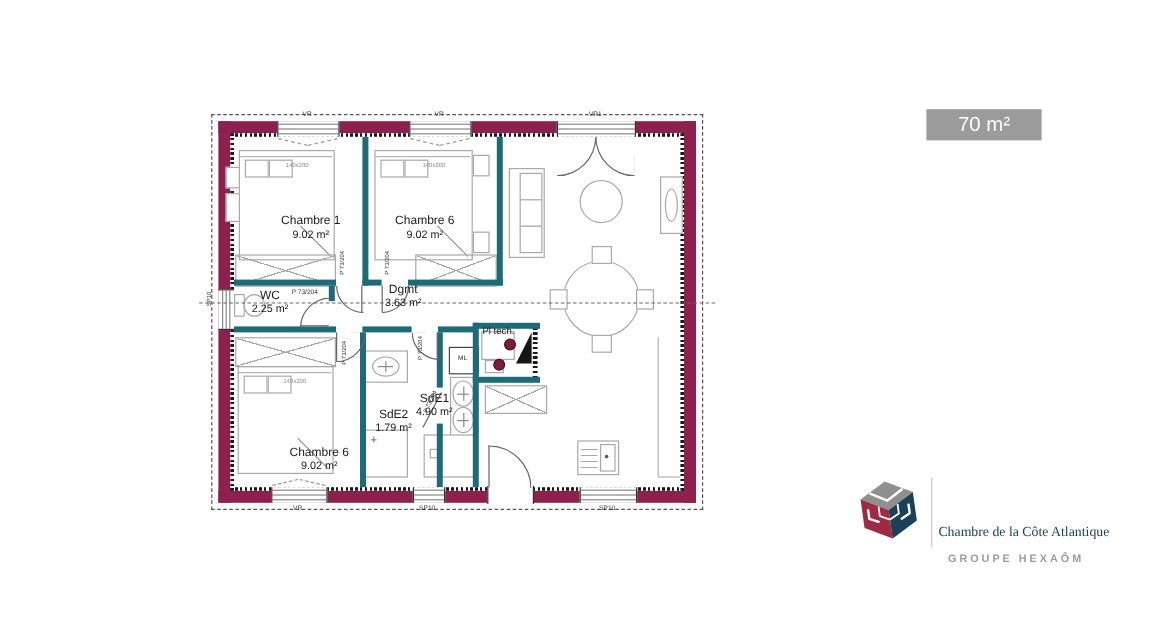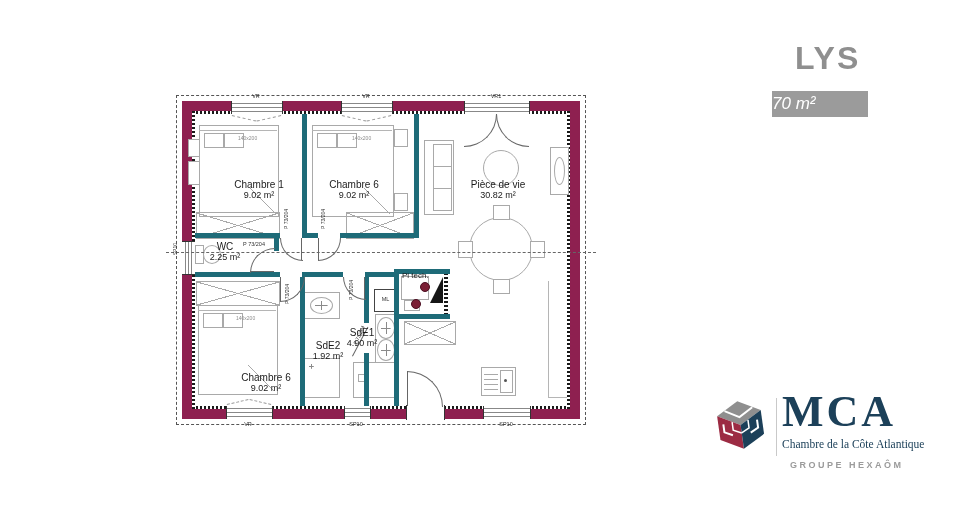--- a/index.html
+++ b/index.html
@@ -2,21 +2,21 @@
 <html><head>
 <meta charset="utf-8">
 <style>
   html,body{margin:0;padding:0;background:#fff;}
   .page{position:relative;width:960px;height:532px;background:#fff;overflow:hidden;
         font-family:"Liberation Sans",sans-serif;}
   .abs{position:absolute;}
   
   .lys{font-weight:bold;font-size:32px;letter-spacing:2px;color:#8f8f8f;}
   .badge{width:96px;height:26px;background:#9b9b9b;color:#fff;font-size:17px;
-         line-height:26px;font-style:italic;}
+         line-height:26px;text-align:center;}
   
   .plan{left:176px;top:95px;width:410px;height:330px;}
   .roof{left:0;top:0;width:408px;height:328px;border:1px dashed #555;}
   .wall{background:#8e2050;}
   .hatch-h{background:repeating-linear-gradient(90deg,#1a1a1a 0 2px,#fff 2px 4px);}
   .hatch-v{background:repeating-linear-gradient(0deg,#1a1a1a 0 2px,#fff 2px 4px);}
   .teal{background:#1e6b78;}
   .secline{border-top:1px dashed #666;height:0;}
   
   .win{background:#fff;border-left:1px solid #333;border-right:1px solid #333;
@@ -57,21 +57,20 @@
        letter-spacing:3px;color:#1c4059;}
   .mca-sub{font-family:"Liberation Serif",serif;font-size:11.5px;color:#1c4059;white-space:nowrap;}
   .mca-grp{font-size:9px;font-weight:bold;letter-spacing:2.5px;color:#9b9b9b;text-align:left;white-space:nowrap;}
   .divider{width:1px;background:#c9c9c9;}
 </style>
 </head>
 <body>
 
 <div class="page">
 
-  <div class="abs lys" style="left:795px;top:40px;">LYS</div>
   <div class="abs badge" style="left:772px;top:91px;">70 m²</div>
 
   <div class="abs plan">
 
     <div class="abs roof"></div>
 
     <div class="abs wall" style="left:6px;top:6px;width:398px;height:10px;"></div>
     <div class="abs wall" style="left:6px;top:314px;width:398px;height:10px;"></div>
     <div class="abs wall" style="left:6px;top:6px;width:10px;height:318px;"></div>
     <div class="abs wall" style="left:394px;top:6px;width:10px;height:318px;"></div>
@@ -205,31 +204,31 @@
     <div class="abs secline" style="left:-10px;top:157px;width:430px;"></div>
 
     <div class="abs" style="left:33px;top:84px;width:100px;">
       <div class="rname">Chambre 1</div>
       <div class="rarea">9.02 m²</div>
     </div>
     <div class="abs" style="left:128px;top:84px;width:100px;">
       <div class="rname">Chambre 6</div>
       <div class="rarea">9.02 m²</div>
     </div>
-    <div class="abs" style="left:272px;top:84px;width:100px;">
-      <div class="rname">Pièce de vie</div>
-      <div class="rarea">30.82 m²</div>
+    <div class="abs" style="left:110px;top:141px;width:100px;">
+      <div class="rname">Dgmt</div>
+      <div class="rarea">3.63 m²</div>
     </div>
     <div class="abs" style="left:14px;top:146px;width:70px;">
       <div class="rname">WC</div>
       <div class="rarea">2.25 m²</div>
     </div>
     <div class="abs" style="left:122px;top:245px;width:60px;">
       <div class="rname">SdE2</div>
-      <div class="rarea">1.92 m²</div>
+      <div class="rarea">1.79 m²</div>
     </div>
     <div class="abs" style="left:156px;top:232px;width:60px;">
       <div class="rname">SdE1</div>
       <div class="rarea">4.90 m²</div>
     </div>
     <div class="abs rname" style="left:226px;top:176px;font-size:8px;">Pl tech.</div>
     <div class="abs" style="left:40px;top:277px;width:100px;">
       <div class="rname">Chambre 6</div>
       <div class="rarea">9.02 m²</div>
     </div>
@@ -256,18 +255,17 @@
         <polygon points="9,17 31,29 31,53 9,41" fill="#9c2b43"></polygon>
         <polygon points="53,17 31,29 31,53 53,41" fill="#1c4059"></polygon>
         <polyline points="17,13 31,21 45,13" fill="none" stroke="#fff" stroke-width="2"></polyline>
         <polyline points="14,26 14,34 22,38" fill="none" stroke="#fff" stroke-width="2"></polyline>
         <polyline points="48,26 48,34 40,38" fill="none" stroke="#fff" stroke-width="2"></polyline>
         <polyline points="31,37 23,33 23,25" fill="none" stroke="#fff" stroke-width="1.5"></polyline>
         <polyline points="31,37 39,33 39,25" fill="none" stroke="#fff" stroke-width="1.5"></polyline>
       </g>
     </svg>
     <div class="abs divider" style="left:66px;top:4px;height:58px;"></div>
-    <div class="abs mca" style="left:72px;top:-8px;">MCA</div>
     <div class="abs mca-sub" style="left:72px;top:44px;">Chambre de la Côte Atlantique</div>
     <div class="abs mca-grp" style="left:80px;top:66px;width:142px;">GROUPE HEXAÔM</div>
   </div>
 
 </div>
 
 </body></html>

